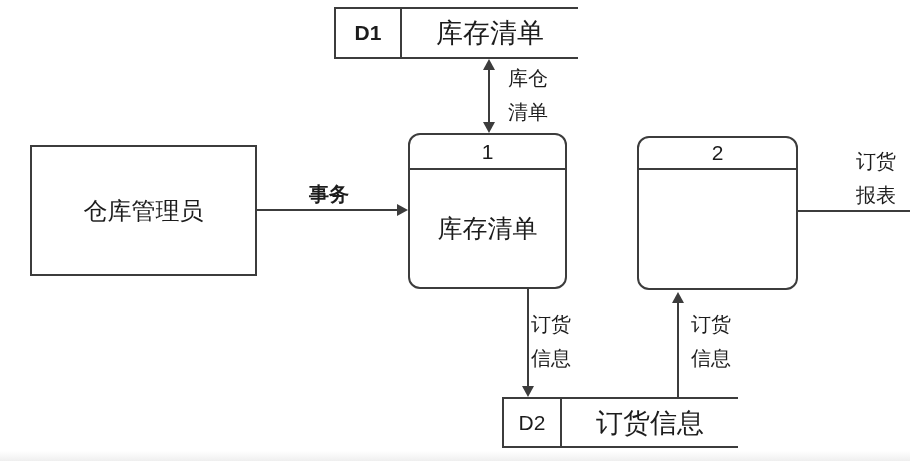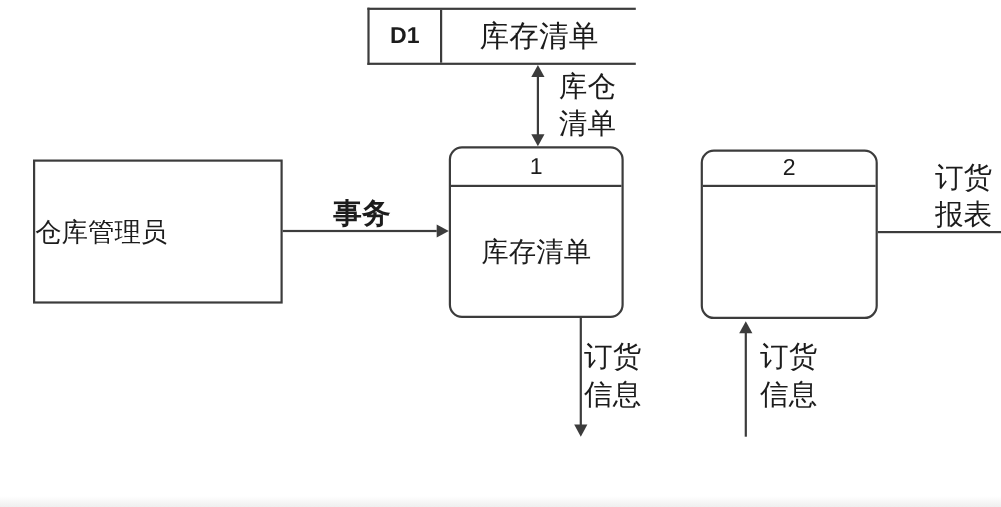--- a/index.html
+++ b/index.html
@@ -10,21 +10,21 @@
     height: 461px;
     background: var(--background, #ffffff);
     color: var(--text, #1c1c1c);
     font-family: "Liberation Sans", "DejaVu Sans", sans-serif;
     overflow: hidden;
   }
   
   .entity {
     position: absolute;
     border: 2px solid var(--line, #3c3c3c);
-    display: flex; align-items: center; 
+    display: flex; align-items: center; justify-content: center;
     font-size: 24px;
   }
   #entity-wm { left: 30px; top: 145px; width: 227px; height: 131px; }
   
   .datastore {
     position: absolute;
     display: flex;
     border: 2px solid var(--line, #3c3c3c);
     border-right: none;
     background: transparent;
@@ -67,21 +67,21 @@
   #p2 .proc-header { height: 32px; }
   
   .hline { position: absolute; height: 2px; background: var(--line, #3c3c3c); }
   .vline { position: absolute; width: 2px; background: var(--line, #3c3c3c); }
   .ah { position: absolute; width: 0; height: 0; }
   .ah-right { border-top: 6px solid transparent; border-bottom: 6px solid transparent; border-left: 11px solid var(--line, #3c3c3c); }
   .ah-up    { border-left: 6px solid transparent; border-right: 6px solid transparent; border-bottom: 11px solid var(--line, #3c3c3c); }
   .ah-down  { border-left: 6px solid transparent; border-right: 6px solid transparent; border-top: 11px solid var(--line, #3c3c3c); }
   .flow-label {
     position: absolute;
-    font-size: 26px;
+    font-size: 20px;
     line-height: 34px;
     white-space: pre-line;
     color: var(--text, #1c1c1c);
   }
   .center { text-align: center; }
   .page-edge {
     position: absolute; left: 0; bottom: 0; width: 100%; height: 10px;
     background: linear-gradient(180deg, #ffffff 0%, var(--page-edge, #efefef) 100%);
   }
 </style>
@@ -92,20 +92,24 @@
 
   <div class="entity" id="entity-wm">
     <span>仓库管理员</span>
   </div>
 
   <div class="datastore" id="d1">
     <div class="ds-id">D1</div>
     <div class="ds-name">库存清单</div>
   </div>
 
+  <div class="datastore" id="d2">
+    <div class="ds-id">D2</div>
+    <div class="ds-name">订货信息</div>
+  </div>
 
   <div class="process" id="p1">
     <div class="proc-header">1</div>
     <div class="proc-body">库存清单</div>
   </div>
 
   <div class="process" id="p2">
     <div class="proc-header">2</div>
   </div>
 

